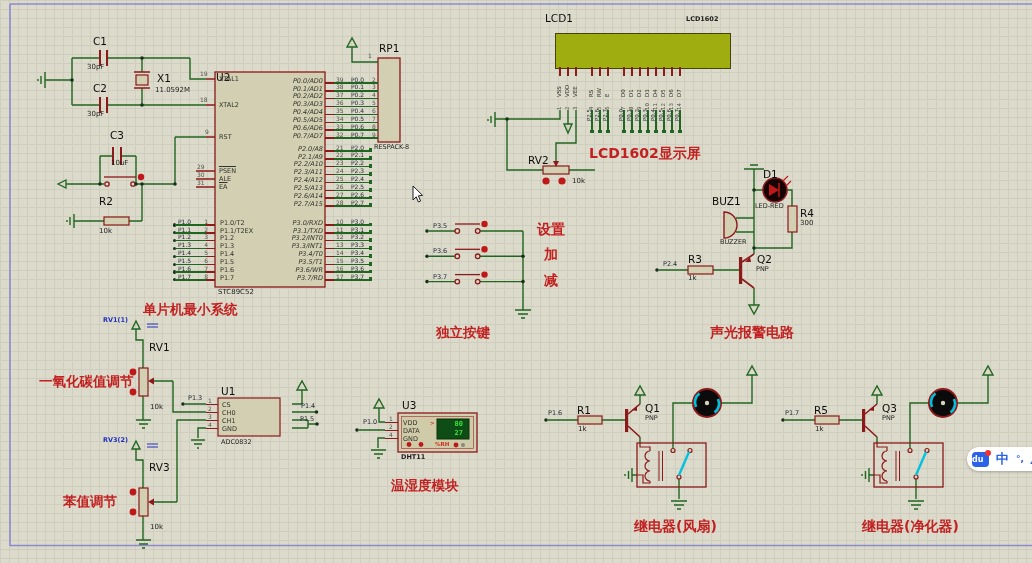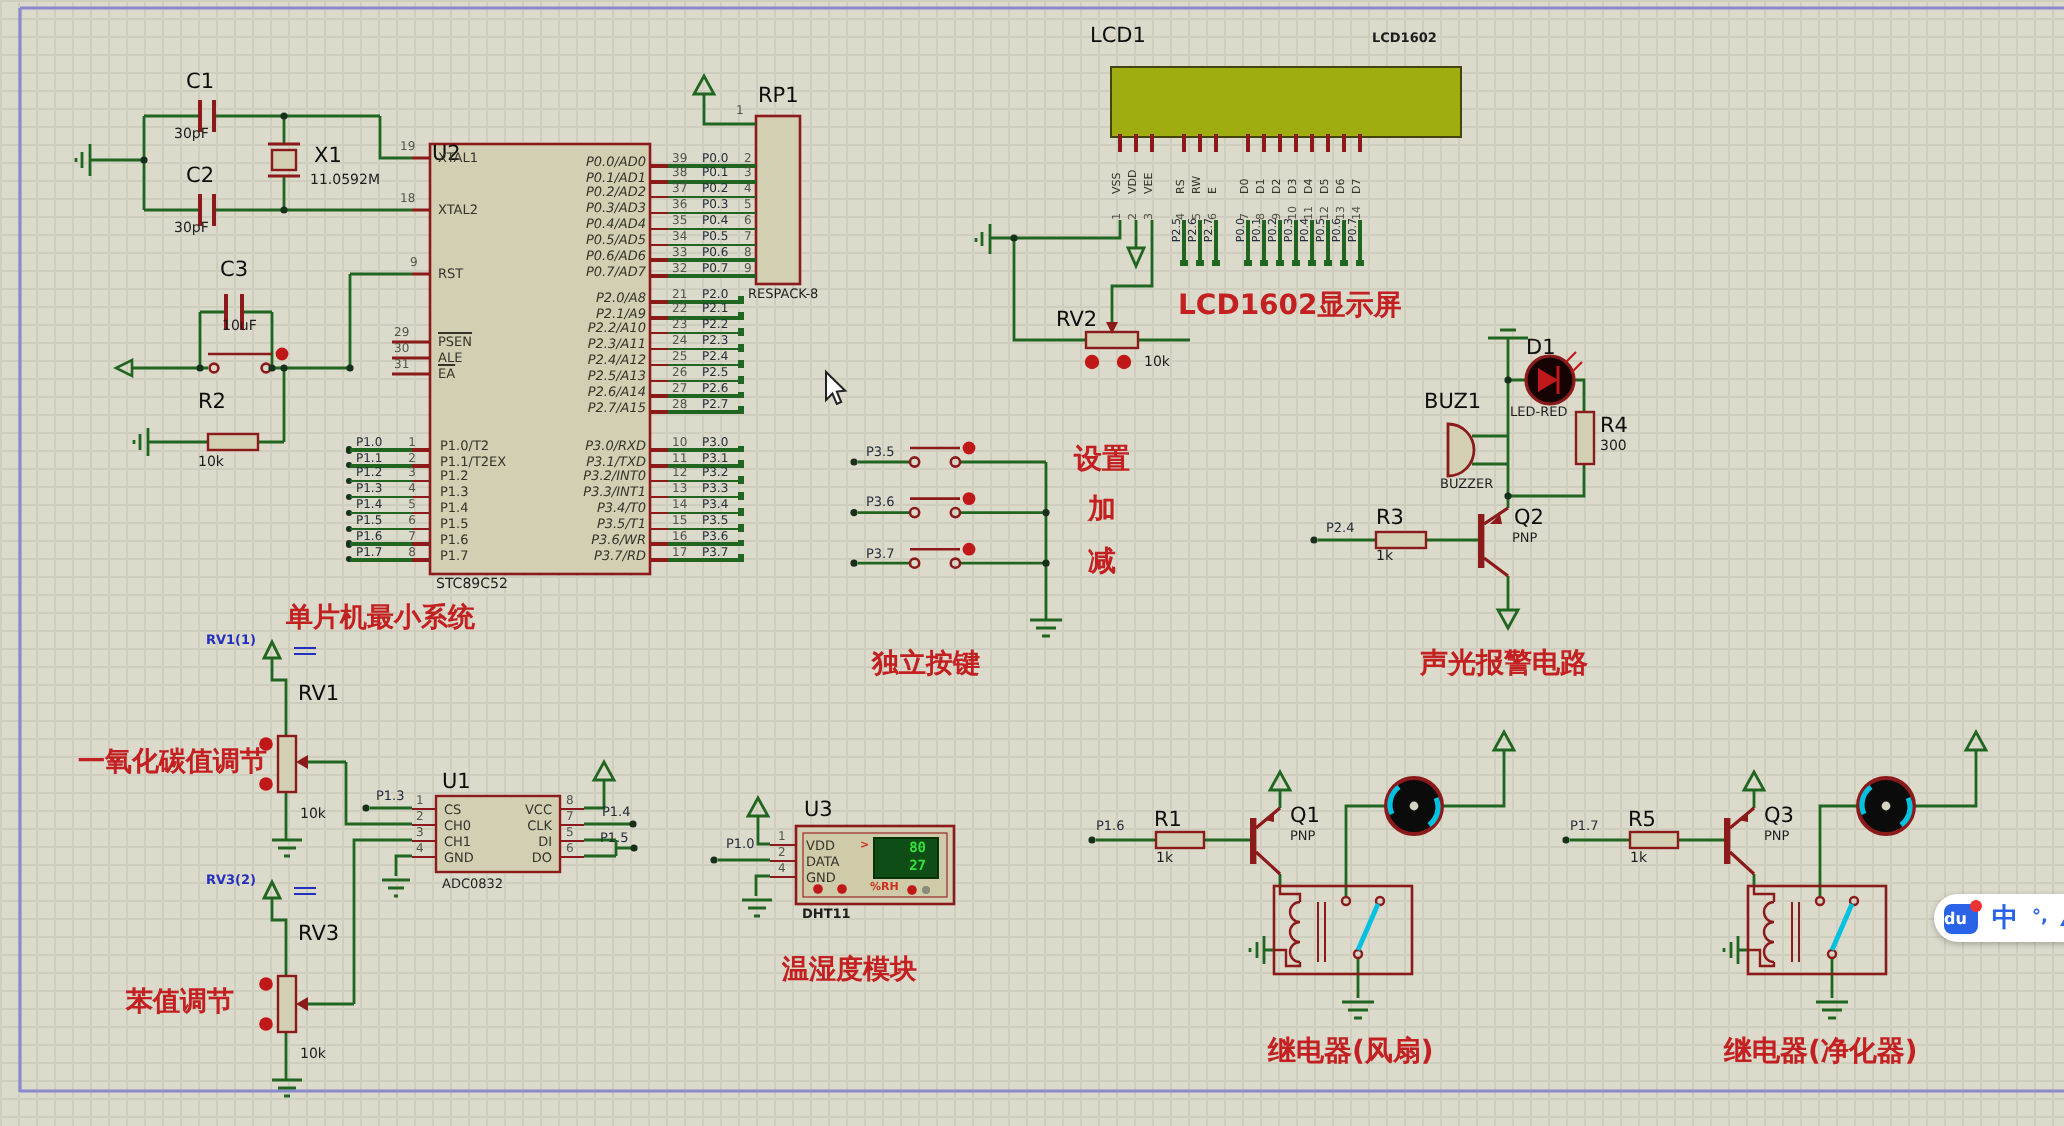--- a/index.html
+++ b/index.html
@@ -866,46 +866,20 @@
       <span class="stub"></span>
       <span class="nm pname">CH1</span>
     </div>
 
     <div class="adcrow">
       <span class="num pnum">4</span>
       <span class="stub"></span>
       <span class="nm pname">GND</span>
     </div>
   </div>
-<div class="pingrp adcr" style="left:248px;top:400.2px;width:82px">
-
-    <div class="adcrow">
-      <span class="nm pname">VCC</span>
-      <span class="stub"></span>
-      <span class="num pnum">8</span>
-    </div>
-
-    <div class="adcrow">
-      <span class="nm pname">CLK</span>
-      <span class="stub"></span>
-      <span class="num pnum">7</span>
-    </div>
-
-    <div class="adcrow">
-      <span class="nm pname">DI</span>
-      <span class="stub"></span>
-      <span class="num pnum">5</span>
-    </div>
-
-    <div class="adcrow">
-      <span class="nm pname">DO</span>
-      <span class="stub"></span>
-      <span class="num pnum">6</span>
-    </div>
-  </div>
 
 <span class="lbl ref" style="left:402px;top:400px">U3</span>
 <span class="lbl valb" style="left:401px;top:454px">DHT11</span>
 <span class="lbl net6" style="left:363px;top:419px">P1.0</span>
 <div class="pingrp dhtl" style="left:383px;top:418.2px;width:60px">
 
     <div class="adcrow">
       <span class="num pnum">1</span>
       <span class="stub"></span>
       <span class="nm pname">VDD</span>

